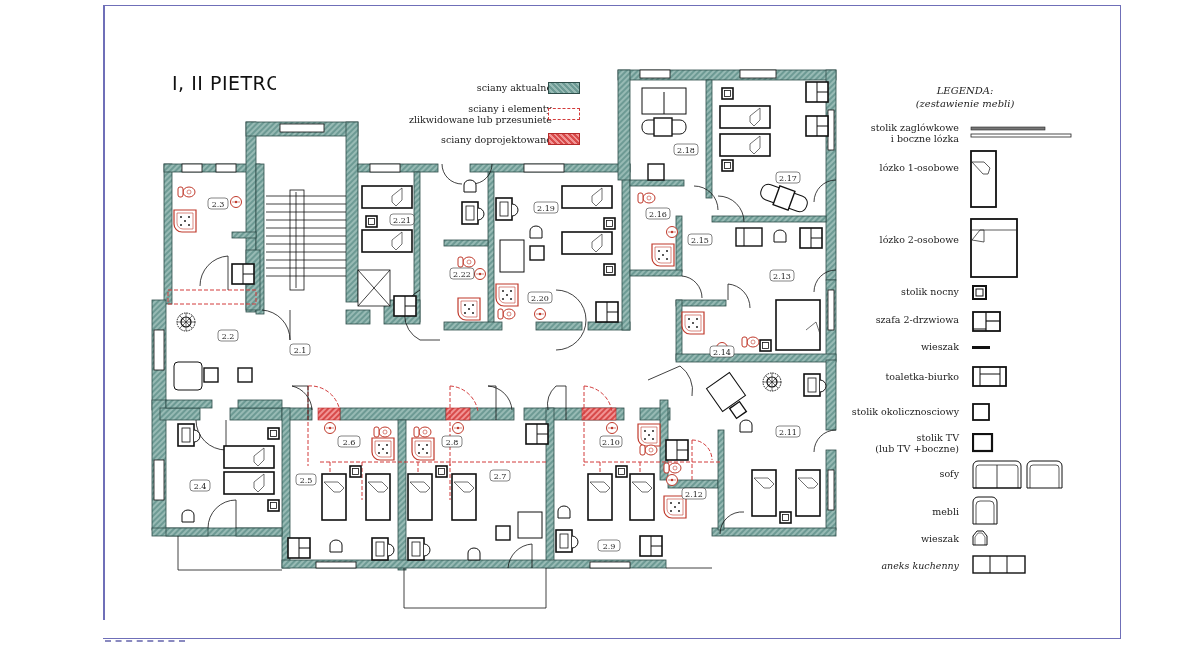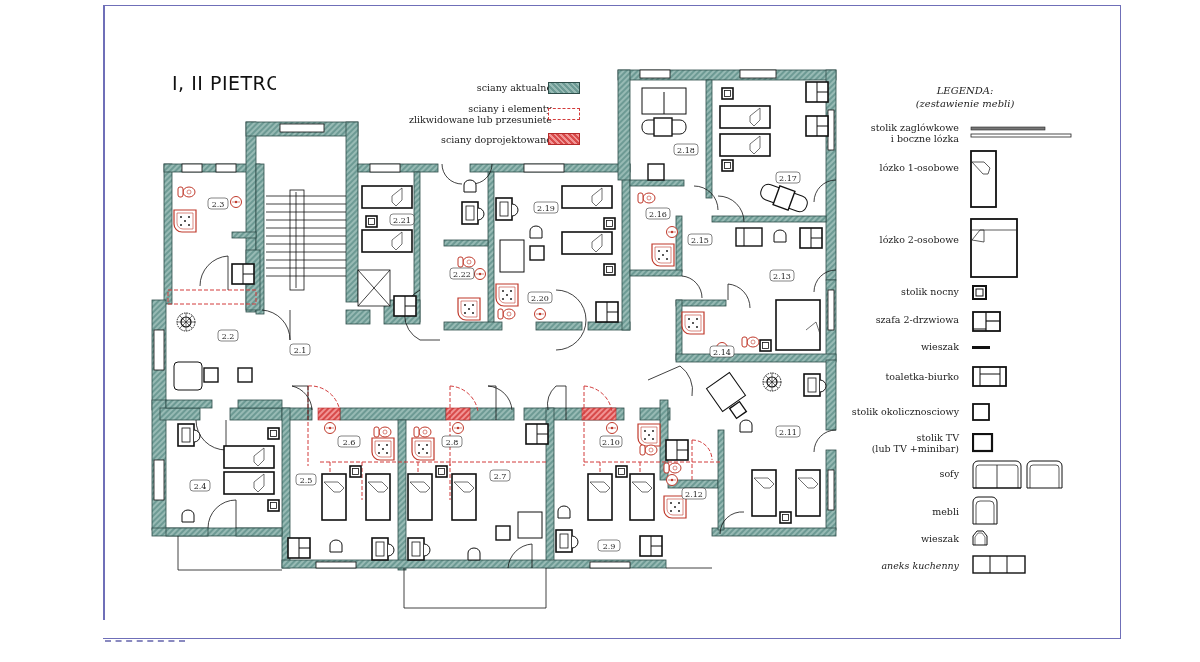--- a/index.html
+++ b/index.html
@@ -481,21 +481,21 @@
   <line x1="8" y1="8" x2="28" y2="8" stroke="#111"></line>
 </svg>
 
 <div class="leg-label" style="top:406px;">stolik okolicznosciowy</div>
 <svg class="leg-icon" style="left:972px; top:403px;" width="20" height="20">
   <rect x="1" y="1" width="16" height="16" fill="#fff" stroke="#111" stroke-width="1.8"></rect>
 </svg>
 
 <div class="leg-label" style="top:432px;">
   <div>stolik TV</div>
-  <div>(lub TV +minibar)</div>
+  <div>(lub TV +boczne)</div>
 </div>
 <svg class="leg-icon" style="left:972px; top:433px;" width="22" height="20">
   <rect x="1" y="1" width="19" height="17" fill="#fff" stroke="#111" stroke-width="2.2"></rect>
 </svg>
 
 <div class="leg-label" style="top:468px;">sofy</div>
 <svg class="leg-icon" style="left:972px; top:460px;" width="94" height="30">
   <path d="M1 28 V6 a5 5 0 0 1 5 -5 H44 a5 5 0 0 1 5 5 V28 Z" fill="#fff" stroke="#111" stroke-width="1"></path>
   <path d="M4 28 V8 a3 3 0 0 1 3 -3 H43 a3 3 0 0 1 3 3 V28" fill="none" stroke="#111" stroke-width="0.7"></path>
   <line x1="25" y1="5" x2="25" y2="28" stroke="#111" stroke-width="0.8"></line>

